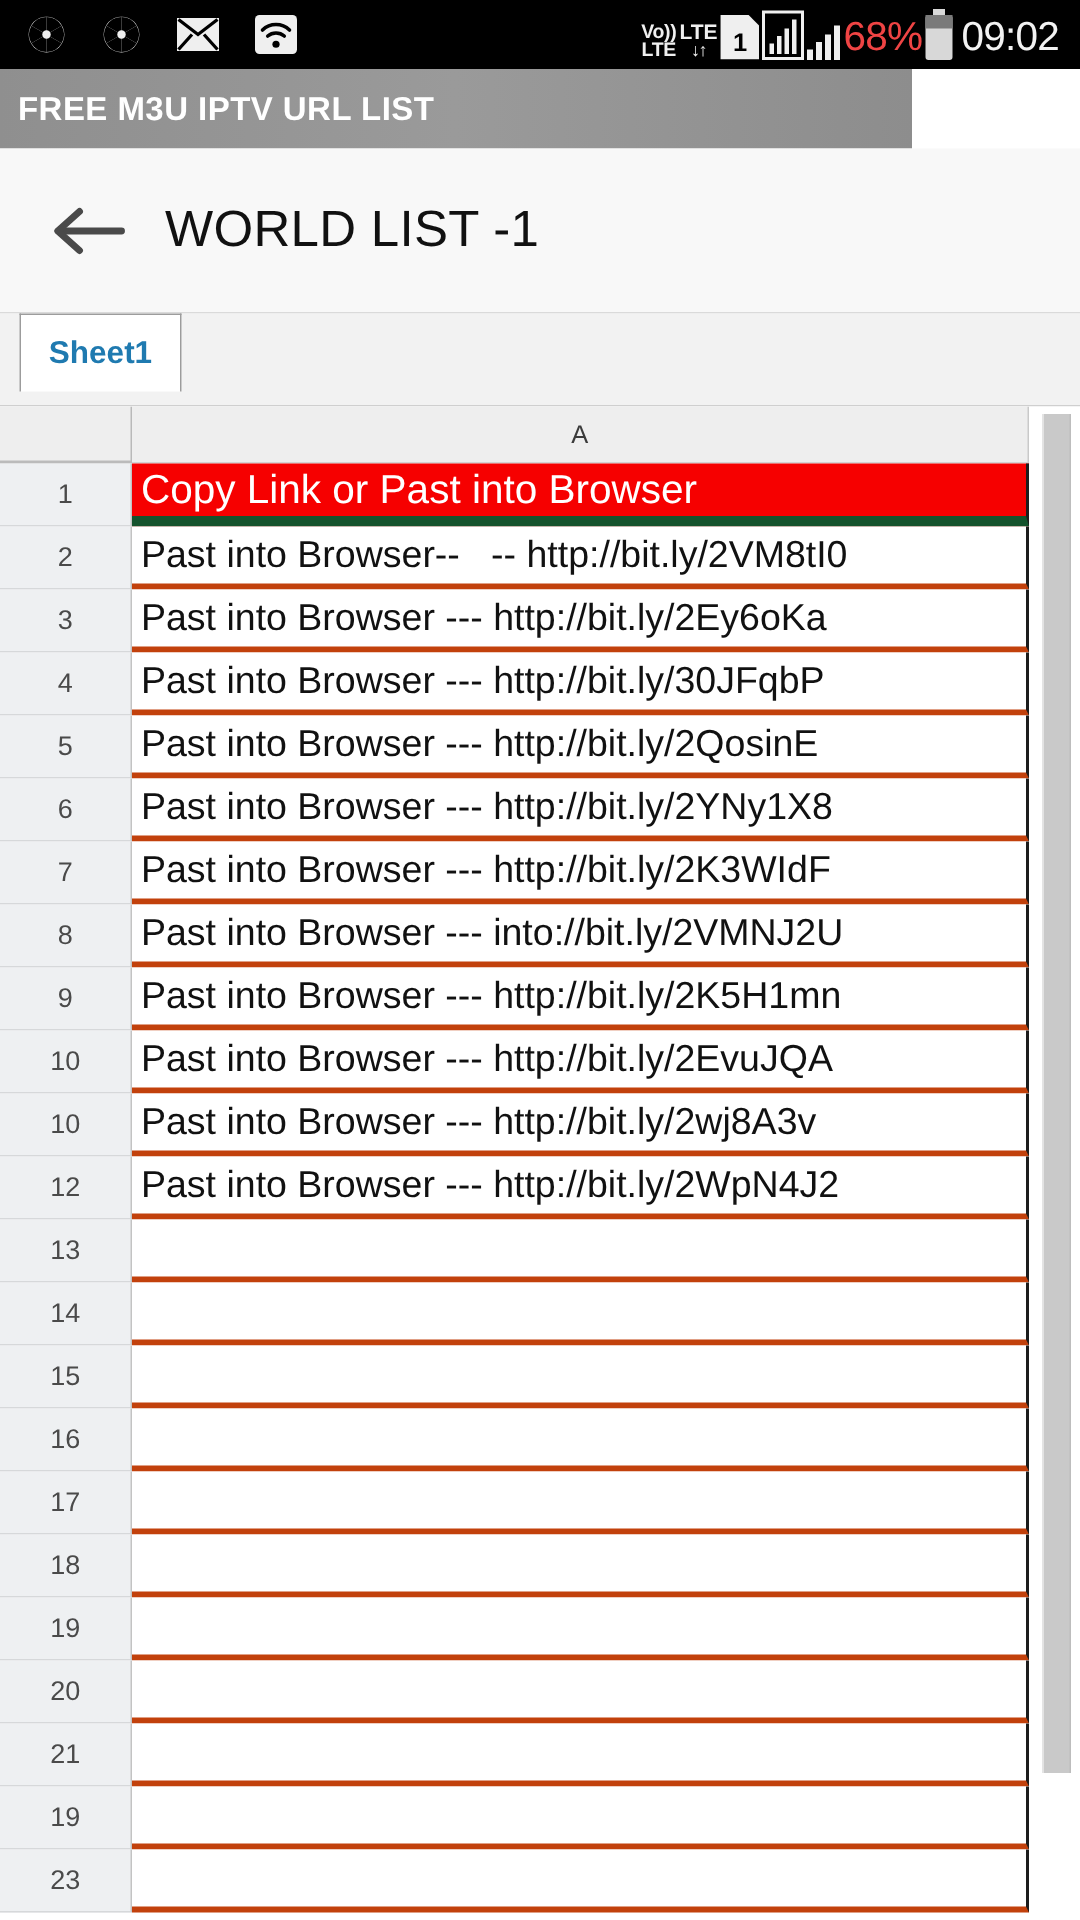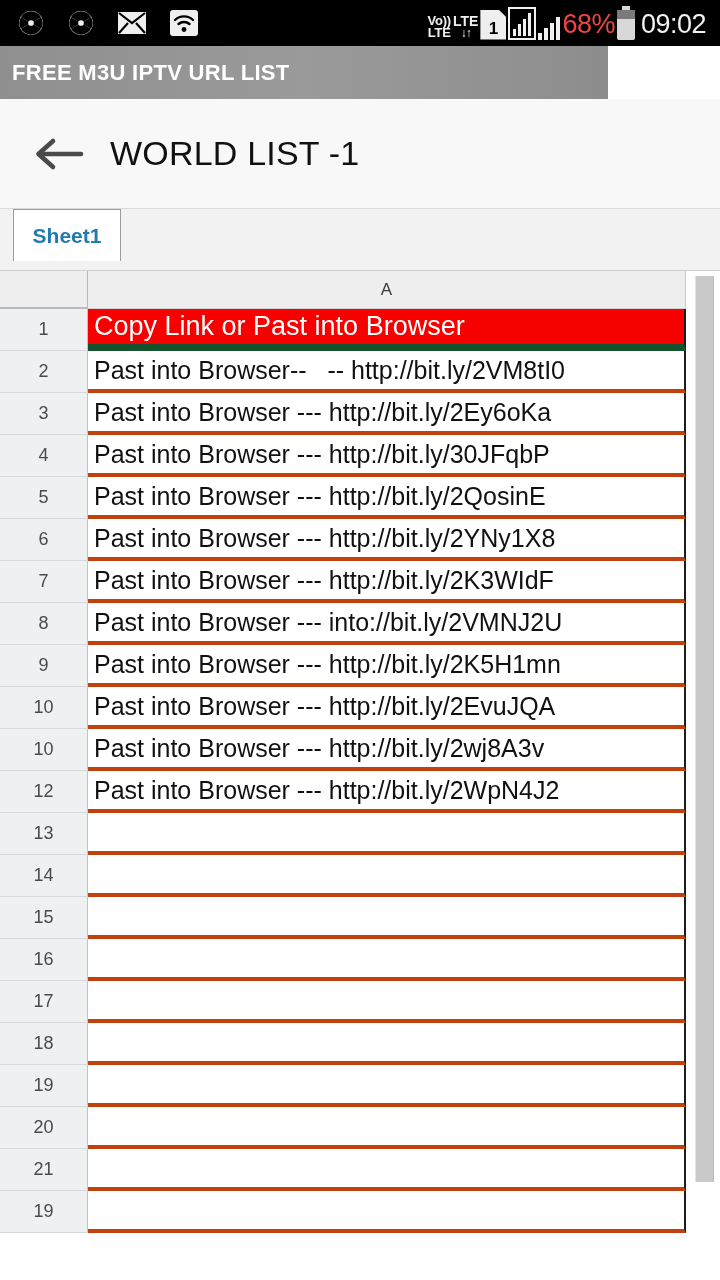--- a/index.html
+++ b/index.html
@@ -380,18 +380,22 @@
         <div class="cell"></div>
       </div>
       <div class="row">
         <div class="rh">21</div>
         <div class="cell"></div>
       </div>
       <div class="row">
         <div class="rh">19</div>
         <div class="cell"></div>
       </div>
+      <div class="row">
+        <div class="rh">23</div>
+        <div class="cell"></div>
+      </div>
     </div>
 
   <div class="vscroll">
     <div class="vthumb"></div>
   </div>
 </div>
 
 </body></html>

